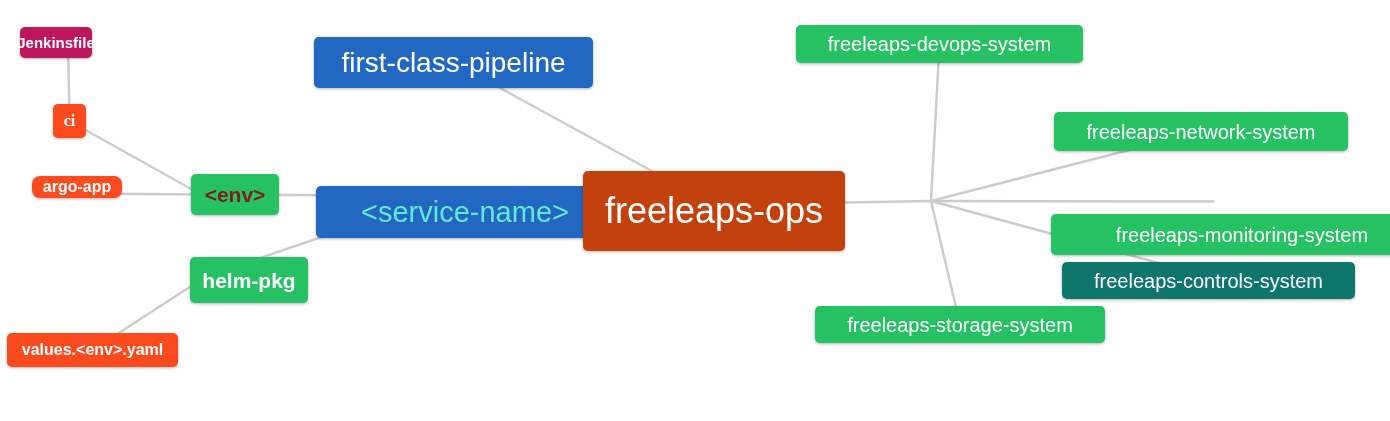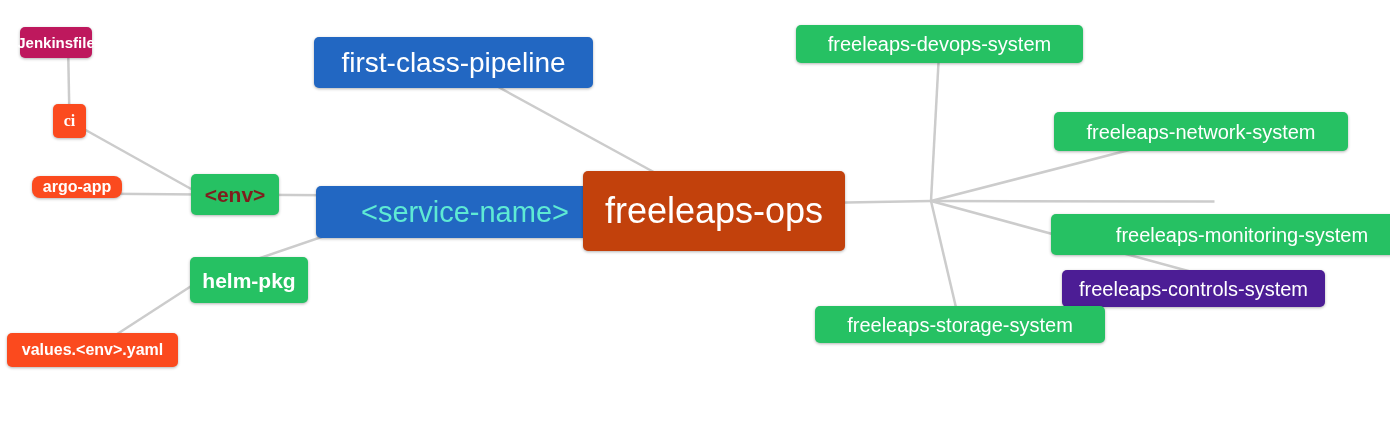--- a/index.html
+++ b/index.html
@@ -82,17 +82,17 @@
 
   <div class="node w400" style="left: 583px; top: 171px; width: 262px; height: 80px; font-size: 36px; background: #c2410c; color: rgb(255, 255, 255);">freeleaps-ops</div>
 
 
   <div class="node w400" style="left: 796px; top: 25px; width: 287px; height: 38px; font-size: 20px; background: rgb(38, 193, 99); color: rgb(255, 255, 255);">freeleaps-devops-system</div>
 
   <div class="node w400" style="left: 1054px; top: 112px; width: 294px; height: 39px; font-size: 20px; background: rgb(38, 193, 99); color: rgb(255, 255, 255);">freeleaps-network-system</div>
 
   <div class="node w400" style="left: 1051px; top: 181px; width: 382px; height: 41px; font-size: 20px; background: rgb(38, 193, 99); color: rgb(255, 255, 255); margin-top: 33px;">freeleaps-monitoring-system</div>
 
-  <div class="node w400" style="left: 1062px; top: 270px; width: 263px; height: 37px; font-size: 20px; background: #4c1d95; color: rgb(255, 255, 255);">freeleaps-controls-system</div>
+  <div class="node w400" style="left: 1062px; top: 262px; width: 293px; height: 37px; font-size: 20px; background: #0f766e; color: rgb(255, 255, 255);">freeleaps-controls-system</div>
 
   <div class="node w400" style="left: 815px; top: 306px; width: 290px; height: 37px; font-size: 20px; background: rgb(38, 193, 99); color: rgb(255, 255, 255);">freeleaps-storage-system</div>
 
 </div>
 
 </body></html>

